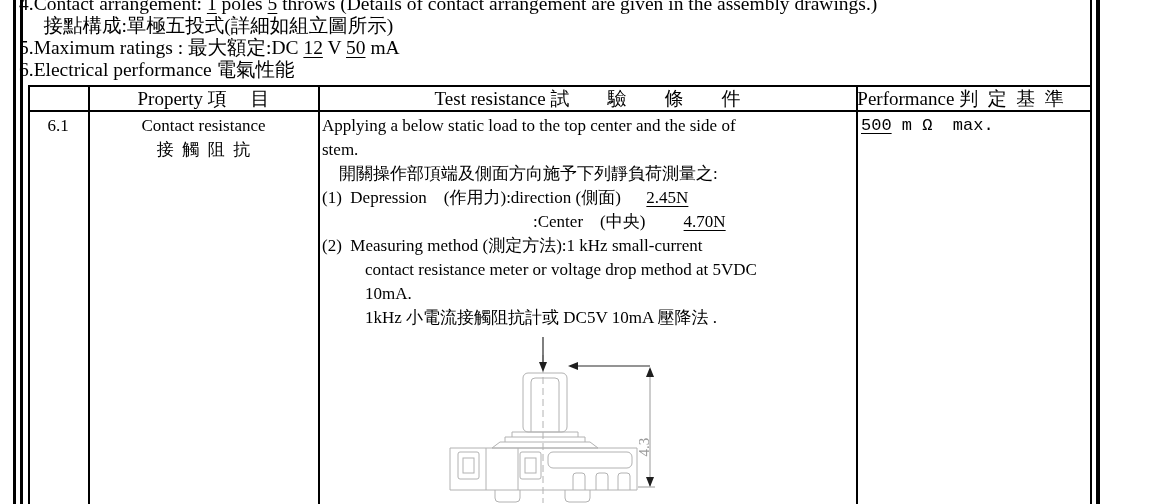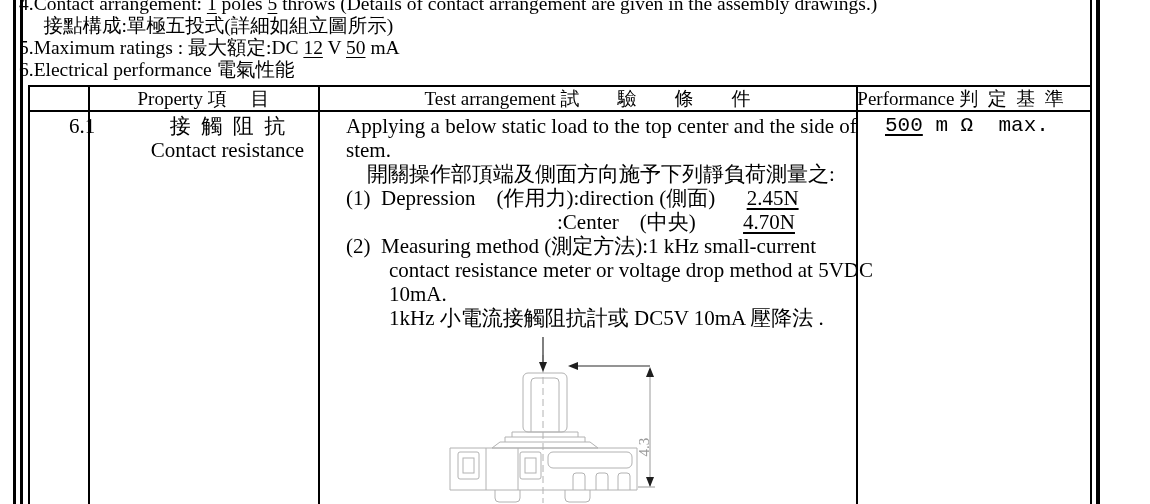--- a/index.html
+++ b/index.html
@@ -5,21 +5,21 @@
   html,body{margin:0;padding:0;}
   body{
     width:1150px;height:504px;position:relative;overflow:hidden;
     background:#ffffff;color:#000;
     font-family:"Liberation Serif","DejaVu Serif",serif;
   }
   .vline,.hline{position:absolute;background:#000;}
   .u{text-decoration:underline;text-underline-offset:3px;}
   .txt{position:absolute;font-size:19.5px;line-height:22px;white-space:pre;}
   .intro{left:19px;top:-7px;}
-  .cell{position:absolute;font-size:21px;line-height:24px;white-space:pre;margin-left:24px;}
+  .cell{position:absolute;font-size:17px;line-height:24px;white-space:pre;}
   .center{text-align:center;}
   .hdr{position:absolute;top:87px;height:24px;font-size:19px;line-height:24px;text-align:center;white-space:pre;}
   svg{position:absolute;}
   svg text{font-family:"Liberation Serif","DejaVu Serif",serif;}
 </style>
 </head>
 <body>
 
 <div class="vline" style="left:13px;top:0;width:2.5px;height:504px;"></div>
 <div class="vline" style="left:20px;top:0;width:2.5px;height:504px;"></div>
@@ -30,25 +30,25 @@
 <div class="txt intro"><div><span>4.Contact arrangement: </span><span class="u">1</span><span> poles </span><span class="u">5</span><span> throws (Details of contact arrangement are given in the assembly drawings.)</span></div><div><span>　 接點構成:單極五投式(詳細如組立圖所示)</span></div><div><span>5.Maximum ratings : 最大額定:DC </span><span class="u">12</span><span> V </span><span class="u">50</span><span> mA</span></div><div><span>6.Electrical performance 電氣性能</span></div></div>
 
 <div class="hline" style="left:28px;top:85px;width:1063px;height:1.5px;"></div>
 <div class="hline" style="left:28px;top:110px;width:1063px;height:2px;"></div>
 <div class="vline" style="left:28px;top:85px;width:1.5px;height:419px;"></div>
 <div class="vline" style="left:88px;top:85px;width:1.5px;height:419px;"></div>
 <div class="vline" style="left:318px;top:85px;width:1.5px;height:419px;"></div>
 <div class="vline" style="left:856px;top:85px;width:1.5px;height:419px;"></div>
 
 <div class="hdr" style="left:89px;width:229px;">Property 項　 目</div>
-<div class="hdr" style="left:319px;width:537px;">Test arrangement 試　　驗　　條　　件</div>
+<div class="hdr" style="left:319px;width:537px;">Test resistance 試　　驗　　條　　件</div>
 <div class="hdr" style="left:857px;width:207px;">Performance 判 定 基 準</div>
 
 <div class="cell center" style="left:28px;top:114px;width:60px;">6.1</div>
-<div class="cell center" style="left:89px;top:114px;width:229px;"><div><span>接 觸 阻 抗</span></div><div><span>Contact resistance</span></div></div>
+<div class="cell center" style="left:89px;top:114px;width:229px;"><div><span>Contact resistance</span></div><div><span>接 觸 阻 抗</span></div></div>
 <div class="cell" style="left:322px;top:114px;width:532px;"><div><span>Applying a below static load to the top center and the side of</span></div><div><span>stem.</span></div><div><span>　開關操作部頂端及側面方向施予下列靜負荷測量之:</span></div><div><span>(1)  Depression　(作用力):direction (側面)　 </span><span class="u">2.45N</span></div><div style="padding-left: 211px;"><span>:Center　(中央)　　 </span><span class="u">4.70N</span></div><div><span>(2)  Measuring method (測定方法):1 kHz small-current</span></div><div style="padding-left: 43px;"><span>contact resistance meter or voltage drop method at 5VDC</span></div><div style="padding-left: 43px;"><span>10mA.</span></div><div style="padding-left: 43px;"><span>1kHz 小電流接觸阻抗計或 DC5V 10mA 壓降法 .</span></div></div>
 <div class="cell" style="left:861px;top:114px;width:228px;font-family:Liberation Mono, monospace;"><div><span class="u">500</span><span> m Ω  max.</span></div></div>
 
 <svg width="235" height="169" viewBox="0 0 235 169" style="left:420px;top:335px;">
   <g stroke="#b2b2b2" fill="none" stroke-width="1">
     <line x1="123" y1="20" x2="123" y2="168" stroke-dasharray="7 4"></line>
     <rect x="103" y="38" width="44" height="59" rx="5"></rect>
     <path d="M111 97 V47 Q111 43 115 43 H135 Q139 43 139 47 V97"></path>
     <path d="M92 102 V97 H158 V102 M85 107 V102 H165 V107 M80 107 H170 L178 113 H72 Z"></path>
     <path d="M30 113 H217 V155 H30 Z"></path>

